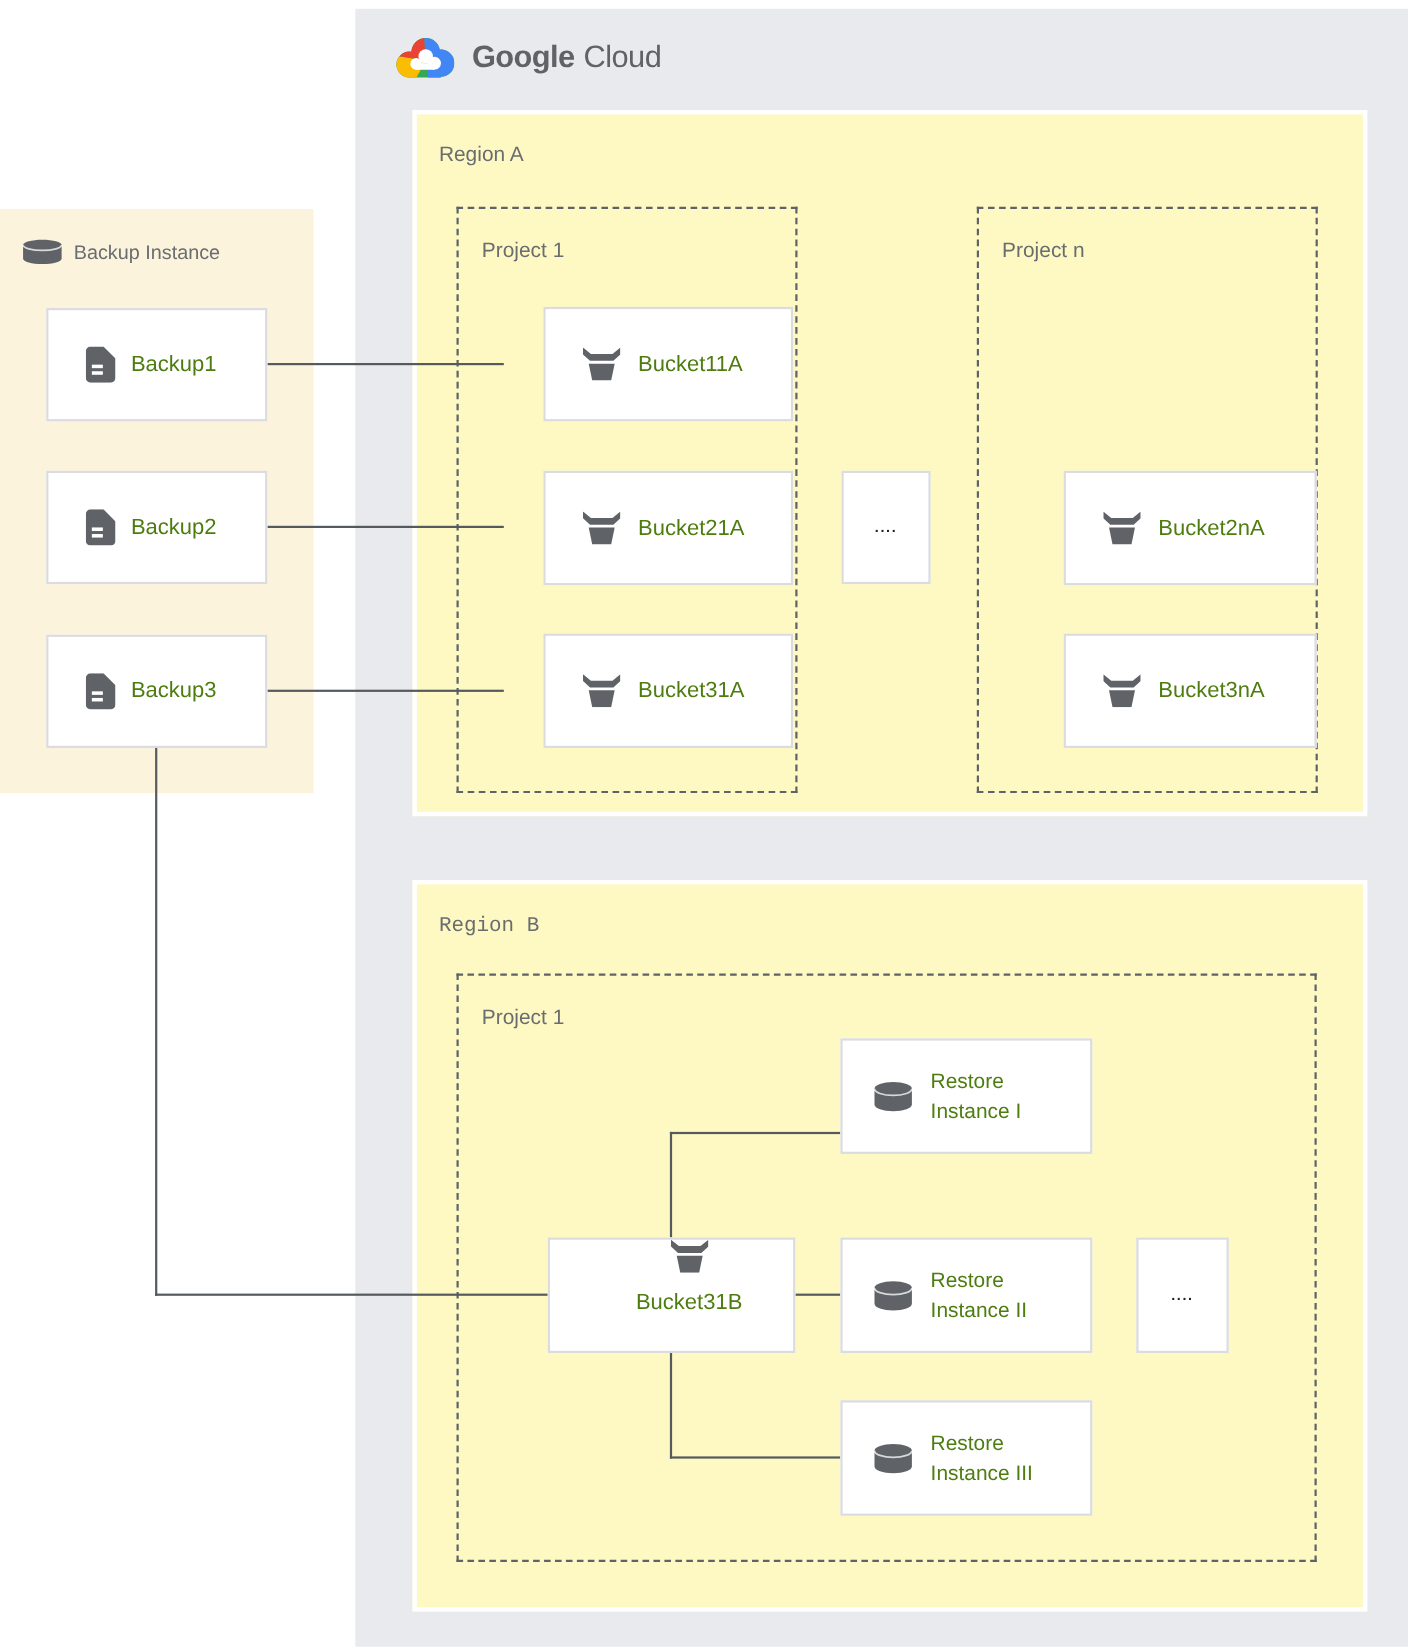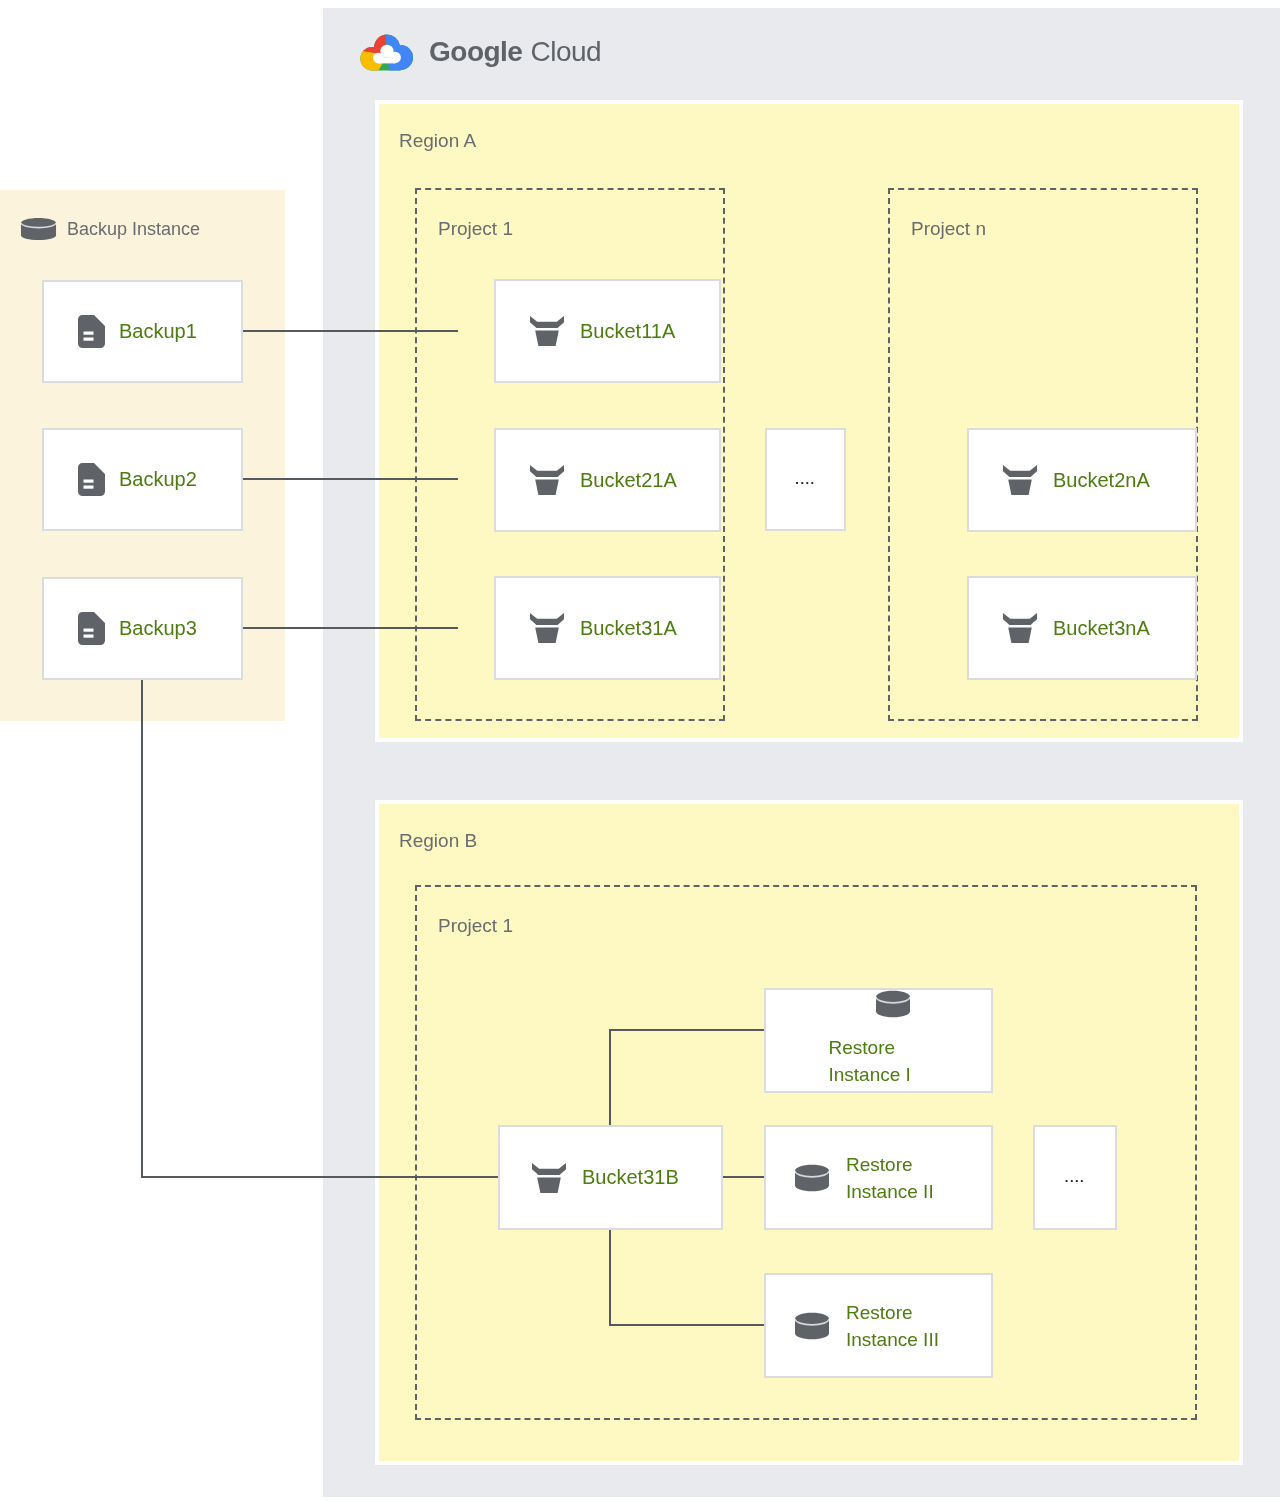--- a/index.html
+++ b/index.html
@@ -10,21 +10,21 @@
   .zone-gray { position:absolute; left:323px; top:8px; width:957px; height:1489px; background:#E8EAED; }
 
   .logo { position:absolute; left:356px; top:28px; height:48px; display:flex; align-items:center; }
   .logo-icon { width:62px; height:45px; display:block; }
   .logo-text { margin-left:11px; font-size:28px; color:#5F6368; letter-spacing:-0.5px; white-space:nowrap; }
   .logo-brand { font-weight:700; margin-right:8px; }
   .logo-product { font-weight:400; }
 
   .region { position:absolute; background:#fef9c3; border:4px solid #ffffff; }
   #region-a { left:375px; top:100px; width:868px; height:642px; }
-  #region-b { left:375px; top:800px; width:868px; height:665px; }
+  #region-b { left:375px; top:800px; width:868px; height:665px;font-family:Liberation Mono, monospace; }
   .region-label { position:absolute; left:20px; top:26px; font-size:19px; color:#696D70; }
 
   .project { position:absolute; border:2px dashed #5F6368; }
   #project-1a { left:415px; top:188px; width:310px; height:533px; }
   #project-n  { left:888px; top:188px; width:310px; height:533px; }
   #project-1b { left:415px; top:885px; width:782px; height:535px; }
   .project-label { position:absolute; left:21px; top:28px; font-size:19px; color:#696D70; }
 
   .panel-yellow { position:absolute; left:0; top:190px; width:285px; height:531px; background:#FCF3DC; }
   .panel-header { position:absolute; left:20px; top:27px; display:flex; align-items:center; gap:10px; }
@@ -46,24 +46,24 @@
   .node .label { font-size:20px; color:#4d7c0f; }
   .node .icon  { flex:0 0 auto; display:block; }
 
   .backup-node { left:42px; width:201px; height:103px; padding-left:34px; gap:14px; }
   #backup1 { top:280px; } #backup2 { top:428px; } #backup3 { top:577px; }
 
   .bucket-node { width:227px; height:104px; padding-left:34px; gap:16px;margin-left:36px; }
   .col-p1 { left:458px; } .col-pn { left:931px; width:230px; }
   .row-1 { top:279px; } .row-2 { top:428px; } .row-3 { top:576px; }
 
-  #bucket31b { left:498px; top:1125px; width:225px; height:105px; padding-left:32px; gap:16px; }
+  #bucket31b { left:498px; top:1125px; width:225px; height:105px; padding-left:32px; gap:16px;flex-direction:column; }
 
   .restore-node { left:764px; width:229px; height:105px; padding-left:28px; gap:16px; }
-  #restore1 { top:988px;flex-direction:column; } #restore2 { top:1125px; } #restore3 { top:1273px; }
+  #restore1 { top:944px; } #restore2 { top:1125px; } #restore3 { top:1273px; }
   .restore-node .label { font-size:19px; line-height:27px; width:128px; }
 
   .dots-node { justify-content:center; padding:0; }
   #dots-a { left:765px;  top:428px;  width:81px; height:103px; }
   #dots-b { left:1033px; top:1125px; width:84px; height:105px; }
   .dots-node .label { font-size:13px; font-weight:700; letter-spacing:1.5px; color:#212121; }
 
   .ic-gray { fill:#5F6368; }
 </style>
 </head>

